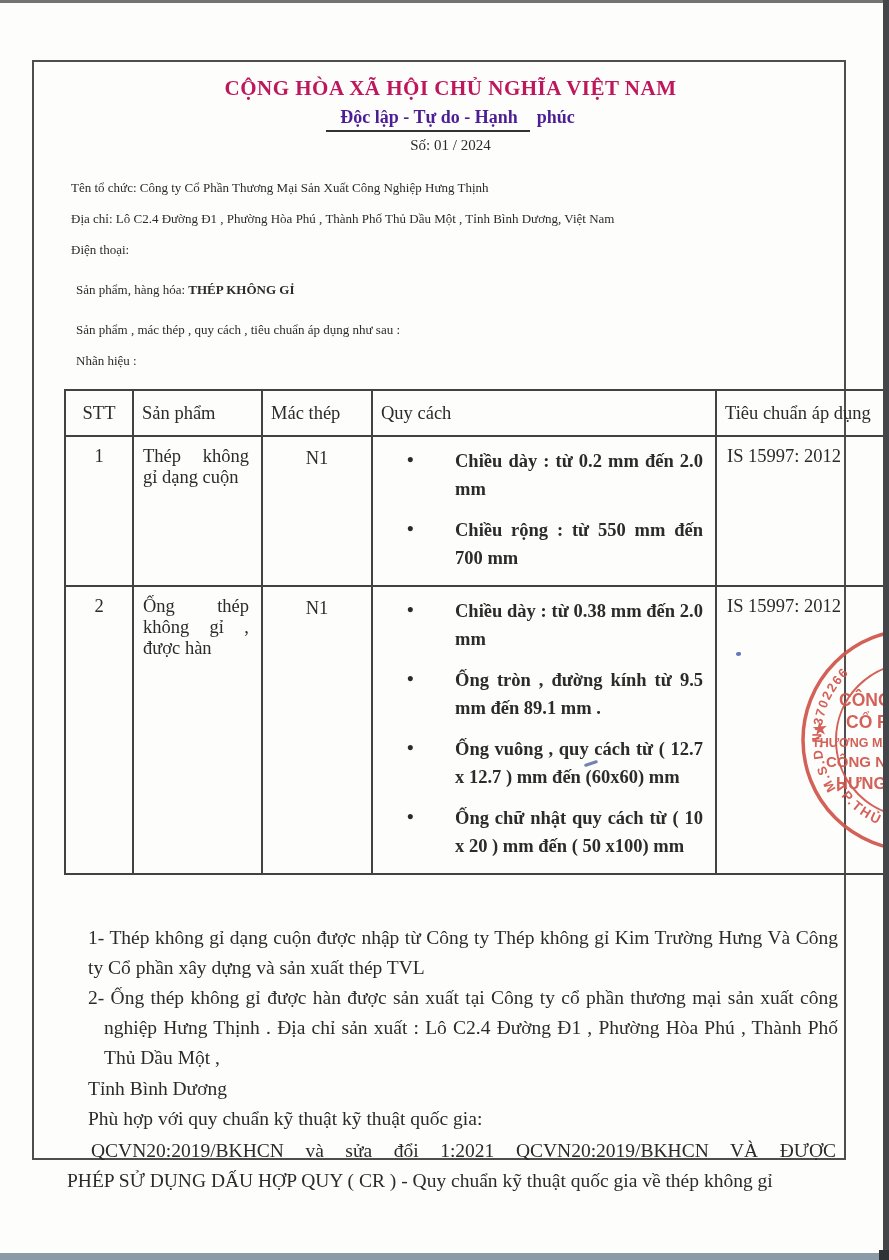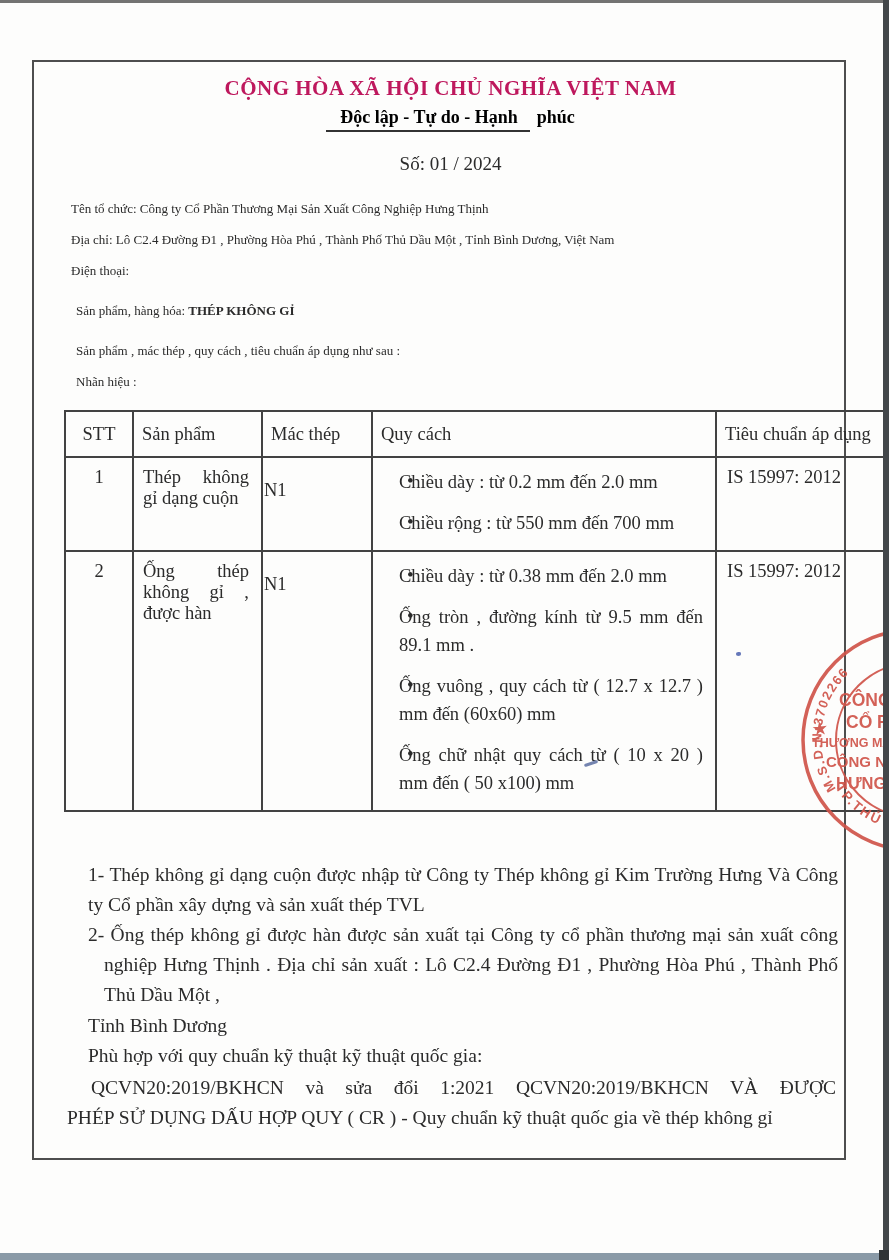--- a/index.html
+++ b/index.html
@@ -14,45 +14,45 @@
   .edge-bottom-corner{position:absolute;right:0;bottom:0;width:10px;height:10px;background:#2f3335;z-index:7;}
 
   .frame{
     position:absolute;left:32px;top:60px;width:810px;height:1096px;
     border:2px solid #4e4e4e;background:transparent;z-index:2;
   }
   .content{position:absolute;left:29px;top:0;width:775px;}
 
   .hdr{text-align:center;}
   .nat{margin-top:14px;font-size:21px;font-weight:bold;letter-spacing:.5px;color:#be185d;}
-  .motto{margin-top:6px;font-size:18px;font-weight:bold;color:#000000;}
+  .motto{margin-top:6px;font-size:18px;font-weight:bold;color:#4c1d95;}
   .motto .u{border-bottom:2px solid #333;padding:0 12px 3px 14px;}
   .motto .tail{margin-left:7px;}
   .doc-title{margin:44px 0 0 0;font-size:27px;font-weight:bold;letter-spacing:1px;color:#222;}
-  .doc-no{margin-top:25px;font-size:19px;}
+  .doc-no{margin-top:9px;font-size:15px;}
 
   .info{margin-top:18px;font-size:13px;line-height:31px;}
   .info p{margin:0 2px 0 8px;text-align:justify;}
   .info p.sp{margin-top:9px;}
   .info p.ind{margin-left:13px;}
   .info .bold{font-weight:bold;}
 
   table.products{border-collapse:collapse;margin-top:13px;margin-left:1px;table-layout:fixed;width:775px;font-size:18.5px;}
   table.products td,table.products th{border:2px solid #424242;vertical-align:top;font-weight:normal;}
   th.c-stt{width:50px;} th.c-sp{width:111px;border-radius:7px;} th.c-mt{width:92px;} th.c-qc{width:326px;} th.c-tc{width:172px;}
   tr.hrow th{height:40px;vertical-align:middle;text-align:left;padding:2px 8px;}
   tr.hrow th.c-stt{text-align:center;}
   tr.r1{height:89px;} tr.r2{height:231px;}
   td.stt{text-align:center;padding-top:9px;}
   td.sp{padding:9px 12px 0 9px;text-align:justify;}
-  td.mt{padding-top:22px;}
+  td.mt{text-align:center;padding-top:11px;}
   td.tc{padding:9px 6px 0 10px;}
   td.qc{padding:10px 6px 0 0;}
   td.qc ul{margin:0;padding:0;list-style:none;}
-  td.qc li{position:relative;margin:0 6px 13px 0;padding-left:26px;text-align:justify;line-height:28px;}
+  td.qc li{position:relative;margin:0 6px 13px 0;padding-left:82px;text-align:justify;line-height:28px;font-weight:bold;}
   td.qc li::before{content:"•";position:absolute;left:34px;top:-1px;font-size:19px;}
 
   .notes{margin-top:48px;font-size:19.5px;line-height:30px;}
   .notes p{margin:0 0 0 25px;text-align:justify;}
   .notes p.hang{padding-left:16px;text-indent:-16px;margin-bottom:1px;}
   .qcvn{margin:2px 2px 0 4px;}
   .qcvn .l1{text-align:justify;text-align-last:justify;text-indent:24px;}
   .qcvn .l2{text-align:left;}
 
   

